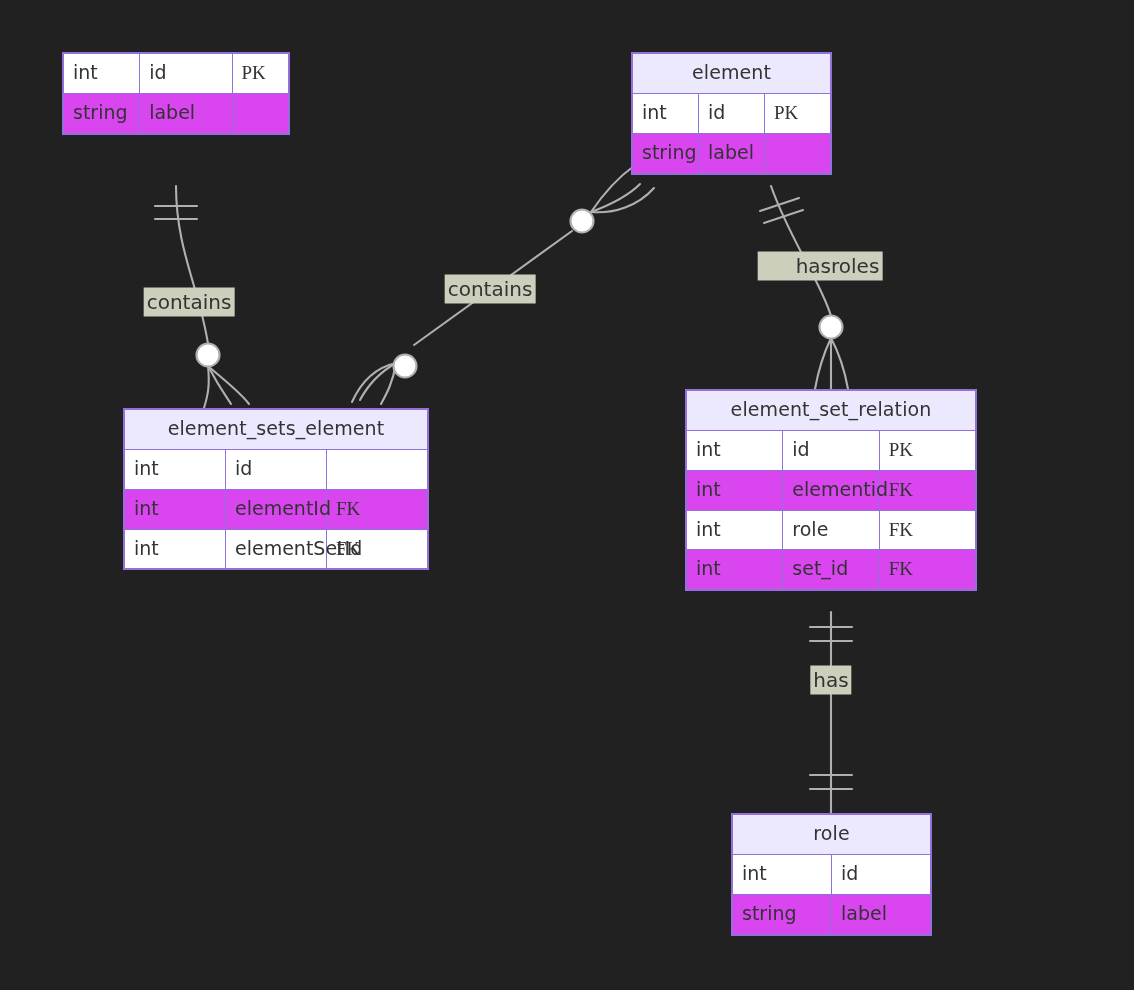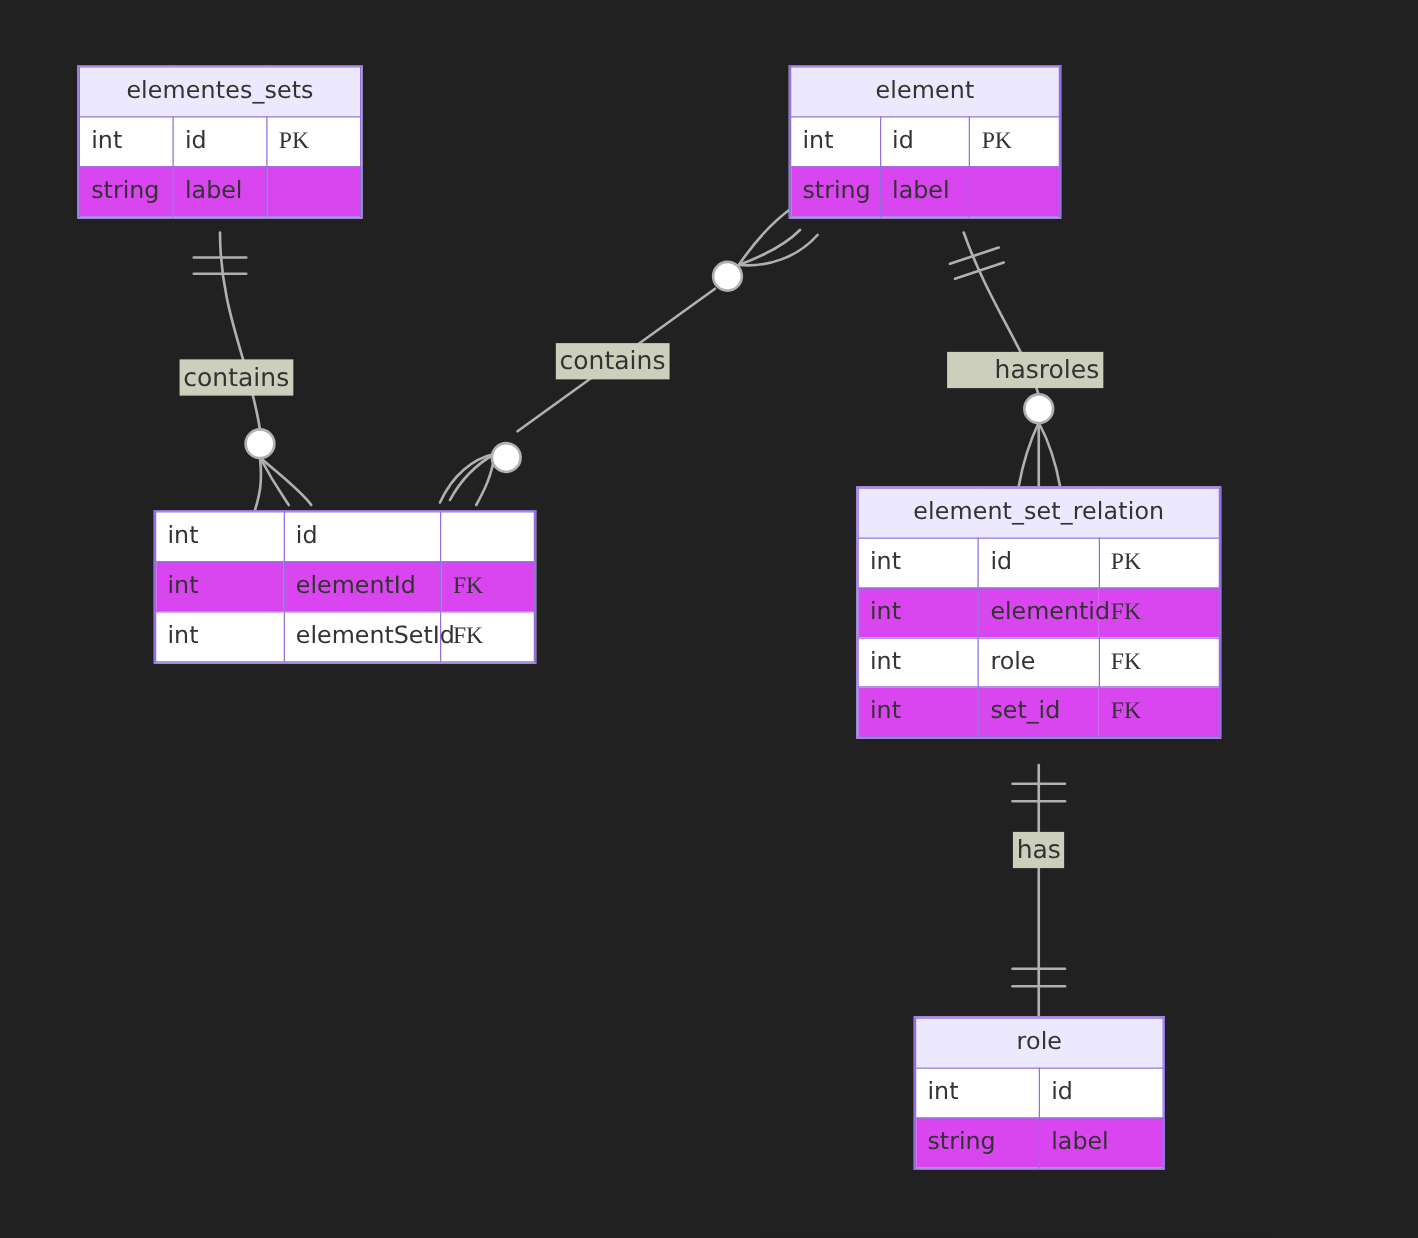--- a/index.html
+++ b/index.html
@@ -131,38 +131,35 @@
         <line x1="810" y1="775" x2="852" y2="775"></line>
         <line x1="810" y1="789" x2="852" y2="789"></line>
       </g>
 
     </g>
   </svg>
 
   <div class="entity" style="left:62px; top:52px; width:228px;">
     <table class="entity-table">
       <tbody>
-          <tr>
-            <td colspan="3" class="entity-title">elementes_sets</td>
-          </tr>
       <tr class="row-odd">
         <td class="c-type">int</td>
         <td class="c-name">id</td>
         <td class="c-key">PK</td>
       </tr>
       <tr class="row-even">
         <td class="c-type">string</td>
         <td class="c-name">label</td>
         <td class="c-key"></td>
       </tr>
     </tbody>
       </table>
   </div>
 
-  <div class="entity" style="left:631px; top:52px; width:218px;">
+  <div class="entity" style="left:631px; top:52px; width:201px;">
     <table class="entity-table">
       <tbody>
           <tr>
             <td colspan="3" class="entity-title">element</td>
           </tr>
       <tr class="row-odd">
         <td class="c-type">int</td>
         <td class="c-name">id</td>
         <td class="c-key">PK</td>
       </tr>
@@ -171,20 +168,23 @@
         <td class="c-name">label</td>
         <td class="c-key"></td>
       </tr>
     </tbody>
       </table>
   </div>
 
   <div class="entity" style="left:123px; top:408px; width:306px;">
     <table class="entity-table">
       <tbody>
+          <tr>
+            <td colspan="3" class="entity-title">element_sets_element</td>
+          </tr>
       <tr class="row-odd">
         <td class="c-type">int</td>
         <td class="c-name">id</td>
         <td class="c-key"></td>
       </tr>
       <tr class="row-even">
         <td class="c-type">int</td>
         <td class="c-name">elementId</td>
         <td class="c-key">FK</td>
       </tr>
@@ -242,17 +242,17 @@
         <td class="c-name" style="width:50%">label</td>
       </tr>
     </tbody>
       </table>
   </div>
 
   <div class="rel-label" style="left:189px; top:302px;">contains</div>
 
   <div class="rel-label" style="left:490px; top:289px;">contains</div>
 
-  <div class="rel-label" style="left:820px; top:296px;padding-left:38px;">hasroles</div>
+  <div class="rel-label" style="left:820px; top:266px;padding-left:38px;">hasroles</div>
 
   <div class="rel-label" style="left:831px; top:680px;">has</div>
 
 </div>
 
 </body></html>

